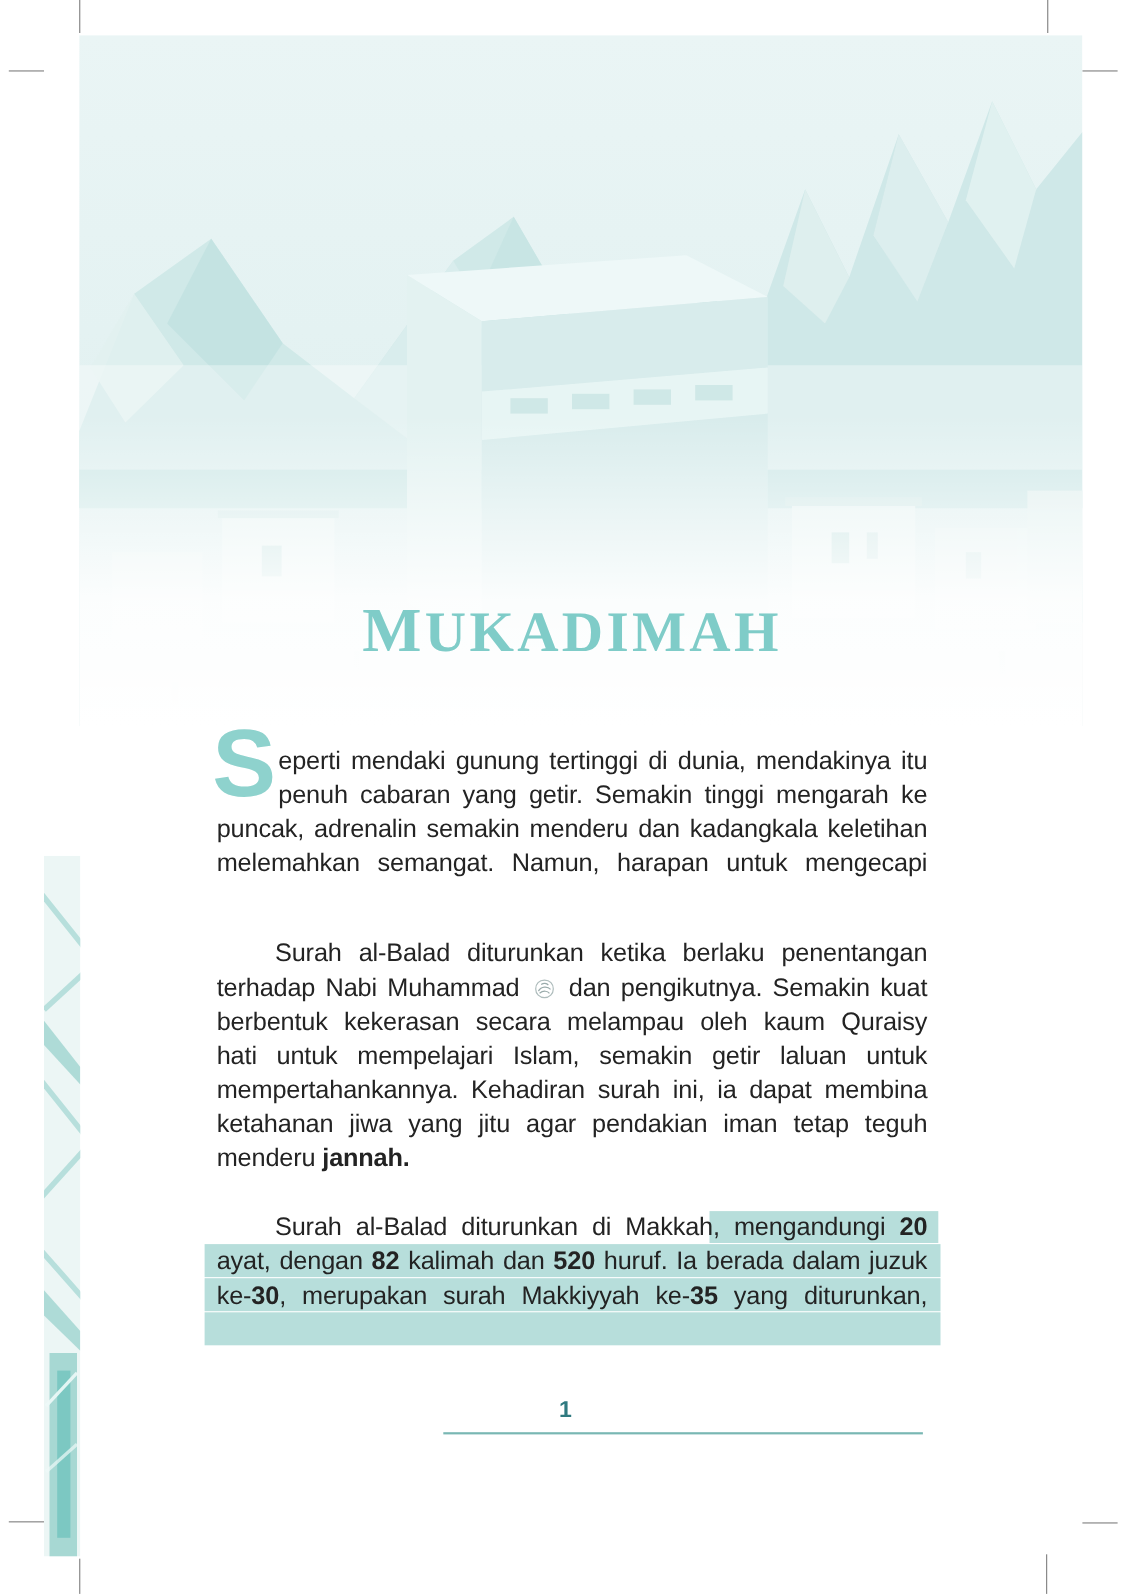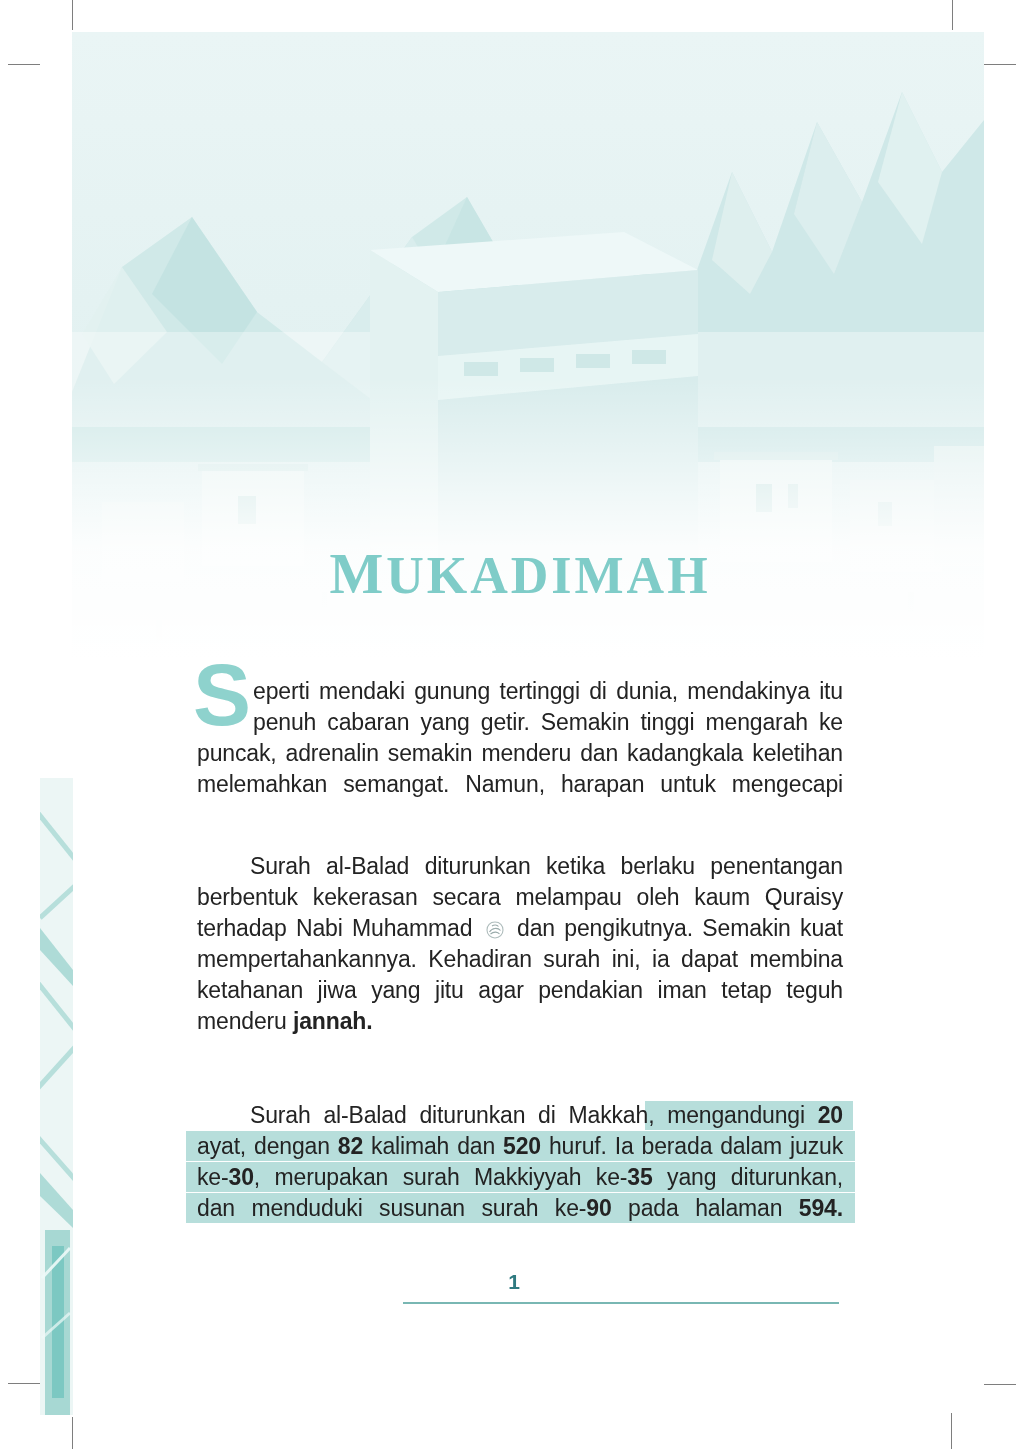--- a/index.html
+++ b/index.html
@@ -159,38 +159,38 @@
 <div class="dropcap">S</div>
 
 <div class="para" id="para1">
     <div class="line inset"><span class="seg-n">eperti mendaki gunung tertinggi di dunia, mendakinya itu</span></div>
     <div class="line inset"><span class="seg-n">penuh cabaran yang getir. Semakin tinggi mengarah ke</span></div>
     <div class="line"><span class="seg-n">puncak, adrenalin semakin menderu dan kadangkala keletihan</span></div>
     <div class="line"><span class="seg-n">melemahkan semangat. Namun, harapan untuk mengecapi</span></div>
   </div>
 <div class="para" id="para2">
     <div class="line first"><span class="seg-i">Surah al-Balad</span><span class="seg-n"> diturunkan ketika berlaku penentangan</span></div>
-    <div class="line"><span class="seg-n">berbentuk kekerasan secara melampau oleh kaum Quraisy</span></div>
     <div class="line"><span class="seg-n">terhadap Nabi Muhammad </span><svg class="pbuh" width="22" height="20" viewBox="0 0 22 20">
         <g fill="none" stroke="#9aabab" stroke-width="1.1">
           <path d="M11,2 C16,2 19,5.5 19,10 C19,14.5 15.5,18 11,18 C6.5,18 3,14.5 3,10 C3,5.5 6,2 11,2 Z" opacity="0.8"></path>
           <path d="M5.5,12 C8,7.5 14,7.5 16.5,10.5"></path>
           <path d="M6.5,14 C10,11 14,12 15.5,14"></path>
           <path d="M8,6 C10,4.5 13,4.5 14.5,6.5"></path>
         </g>
       </svg><span class="seg-n"> dan pengikutnya. Semakin kuat</span></div>
+    <div class="line"><span class="seg-n">berbentuk kekerasan secara melampau oleh kaum Quraisy</span></div>
+    <div class="line"><span class="seg-n">hati untuk mempelajari Islam, semakin getir laluan untuk</span></div>
     <div class="line"><span class="seg-n">mempertahankannya. Kehadiran surah ini, ia dapat membina</span></div>
     <div class="line"><span class="seg-n">ketahanan jiwa yang jitu agar pendakian iman tetap teguh</span></div>
     <div class="line last"><span class="seg-n">menderu </span><span class="seg-b">jannah.</span></div>
   </div>
 <div class="para" id="para3">
   <div class="hl-band hl-1"></div>
   <div class="hl-band hl-2"></div>
   <div class="hl-band hl-3"></div>
   <div class="hl-band hl-4"></div>
 <div class="line first"><span class="seg-i">Surah al-Balad</span><span class="seg-n"> diturunkan di Makkah, mengandungi </span><span class="seg-b">20</span></div>
     <div class="line"><span class="seg-n">ayat, dengan </span><span class="seg-b">82</span><span class="seg-n"> kalimah dan </span><span class="seg-b">520</span><span class="seg-n"> huruf. Ia berada dalam juzuk</span></div>
     <div class="line"><span class="seg-n">ke-</span><span class="seg-b">30</span><span class="seg-n">, merupakan surah Makkiyyah ke-</span><span class="seg-b">35</span><span class="seg-n"> yang diturunkan,</span></div>
-    <div class="line"><span class="seg-n">dan menduduki susunan surah ke-</span><span class="seg-b">90</span><span class="seg-n"> pada halaman </span><span class="seg-b">594.</span></div>
   </div>
 
 <div class="pageno">1</div>
 <div class="footer-rule"></div>
 
 </body></html>

